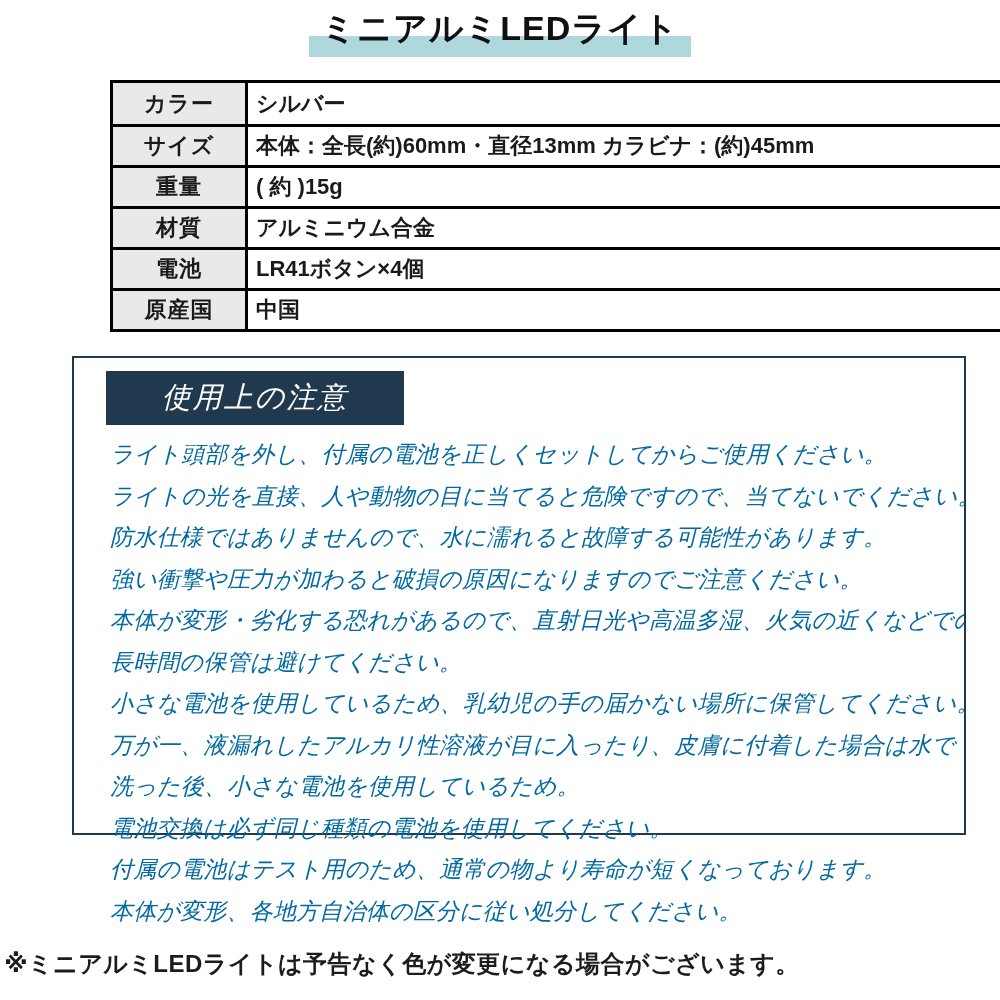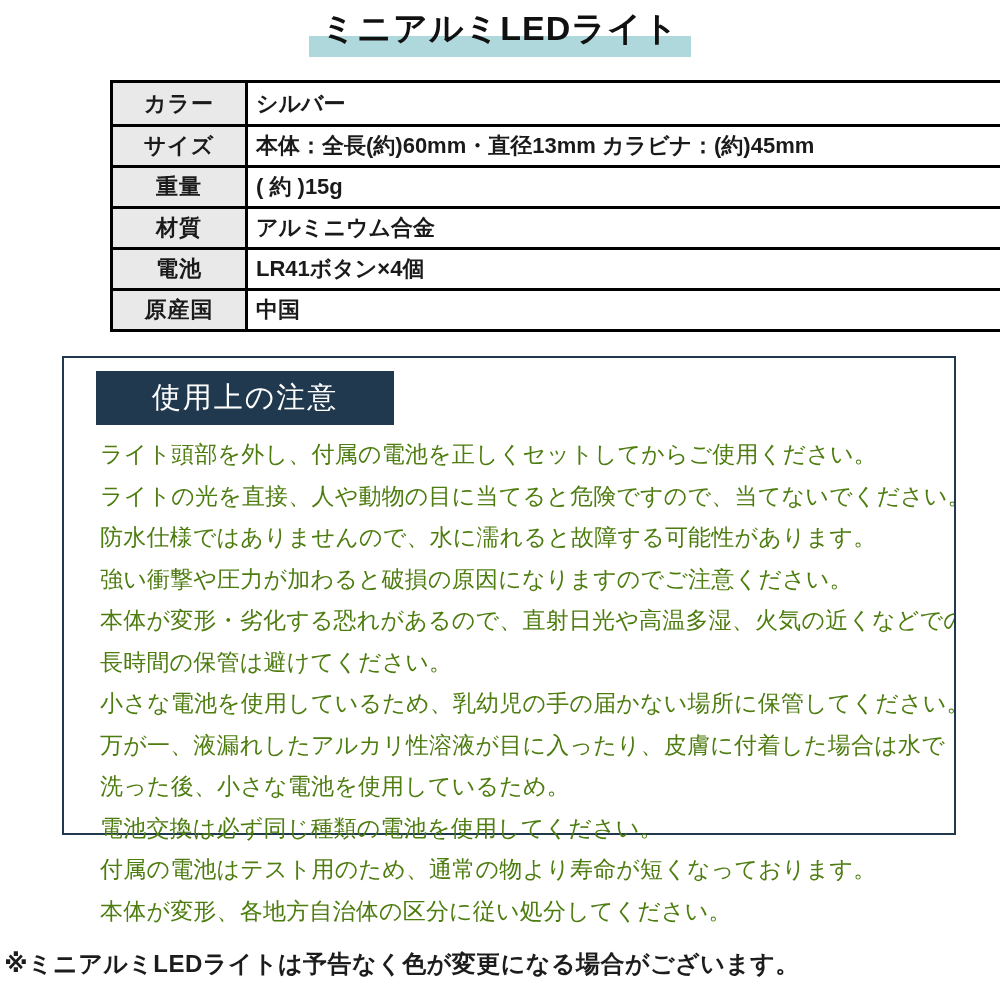--- a/index.html
+++ b/index.html
@@ -53,39 +53,40 @@
   .spec-value{
     flex:1 1 auto;
     display:flex; align-items:center;
     padding-left:8px;
     font-size:22px; font-weight:600; color:#1a1a1a;
     white-space:nowrap; overflow:hidden;
   }
 
   
   .notice-box{
-    position:absolute; top:356px; left:62px;
+    position:absolute; top:356px; left:72px;
     width:894px; height:479px;
     border:2px solid var(--navy);
     background:#ffffff;
+    font-style:italic;
   }
   .notice-badge{
     margin:13px 0 0 32px;
     width:298px; height:54px;
     background:var(--navy);
     color:#ffffff;
     display:flex; align-items:center; justify-content:center;
     font-size:29px; font-weight:500; letter-spacing:2px;
   }
   .notice-lines{
     margin-top:9px;
     padding-left:36px;
   }
   .p-line{
-    font-size:23px; font-weight:500; color:#4d7c0f;
+    font-size:23px; font-weight:500; color:#0369a1;
     line-height:41.5px;
     white-space:nowrap; overflow:hidden;
     letter-spacing:0.2px;
   }
 
   
   .footer-note{
     position:absolute; top:948px; left:0; width:804px;
     text-align:center;
     font-size:24px; font-weight:700; color:#1c1c1c;

